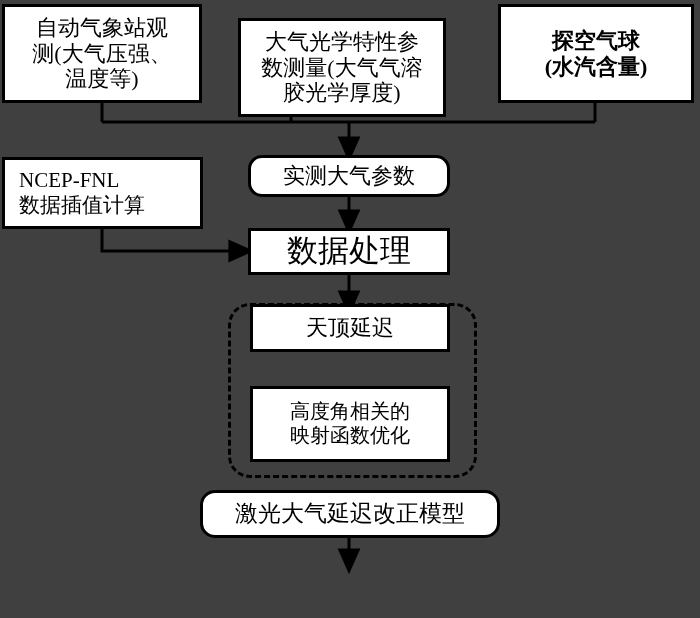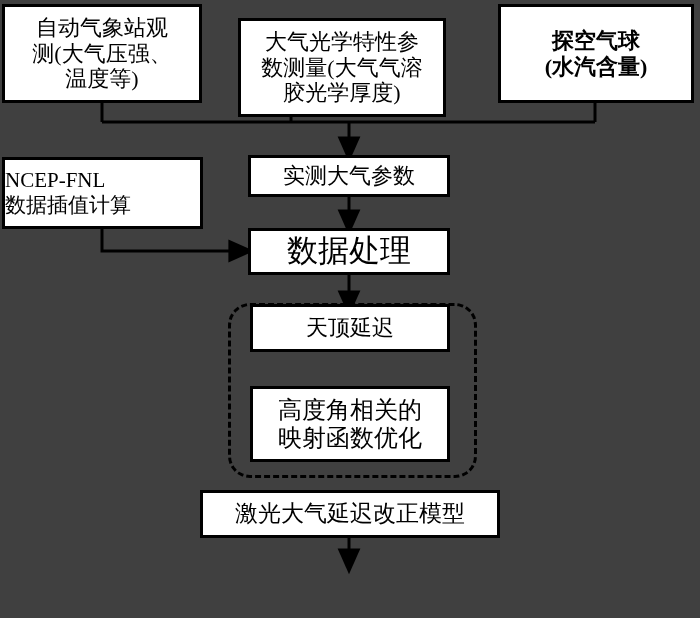--- a/index.html
+++ b/index.html
@@ -41,41 +41,41 @@
   .node .label {
     display: block;
     white-space: pre-line;
     padding: 0 4px;
   }
   .node.left-align {
     justify-content: flex-start;
     text-align: left;
   }
   .node.left-align .label {
-    padding-left: 0;
+    padding-left: 14px;
   }
   .dashed-group {
     position: absolute;
     box-sizing: border-box;
     border: 3px dashed #000000;
     border-radius: 22px;
     background: transparent;
     z-index: 1;
   }
   
   #node-weather-station { left: 2px;   top: 4px;   width: 200px; height: 99px;  font-size: 22px; }
   #node-optical-params  { left: 238px; top: 18px;   width: 208px; height: 99px;  font-size: 22px; }
   #node-radiosonde      { left: 498px; top: 4px;   width: 196px; height: 99px;  font-size: 22px; font-weight: bold; }
   #node-ncep-fnl        { left: 2px;   top: 157px; width: 201px; height: 72px;  font-size: 21px; }
-  #node-measured-params { left: 248px; top: 155px; width: 202px; height: 42px;  font-size: 22px; }
+  #node-measured-params { left: 248px; top: 155px; width: 202px; height: 42px;  font-size: 22px; border-radius: 14px; }
   #node-data-processing { left: 248px; top: 228px; width: 202px; height: 47px;  font-size: 31px; }
   #group-delay-modeling { left: 228px; top: 303px; width: 249px; height: 175px; }
   #node-zenith-delay    { left: 250px; top: 304px; width: 200px; height: 48px;  font-size: 22px; }
-  #node-mapping-func    { left: 250px; top: 386px; width: 200px; height: 76px;  font-size: 24px; }
-  #node-delay-model     { left: 200px; top: 490px; width: 300px; height: 48px;  font-size: 23px; }
+  #node-mapping-func    { left: 250px; top: 386px; width: 200px; height: 76px;  font-size: 20px; }
+  #node-delay-model     { left: 200px; top: 490px; width: 300px; height: 48px;  font-size: 23px; border-radius: 15px; }
   #node-final-correction{ left: 128px; top: 566px; width: 448px; height: 47px;  font-size: 24px; }
 </style>
 </head>
 <body>
 
 <div id="flow-root">
 
   <svg class="connectors" viewBox="0 0 700 618" width="700" height="618" xmlns="http://www.w3.org/2000/svg">
     <defs>
       <marker id="arrowhead" markerWidth="9" markerHeight="9" refX="4.2" refY="4.2" orient="auto" markerUnits="strokeWidth">

